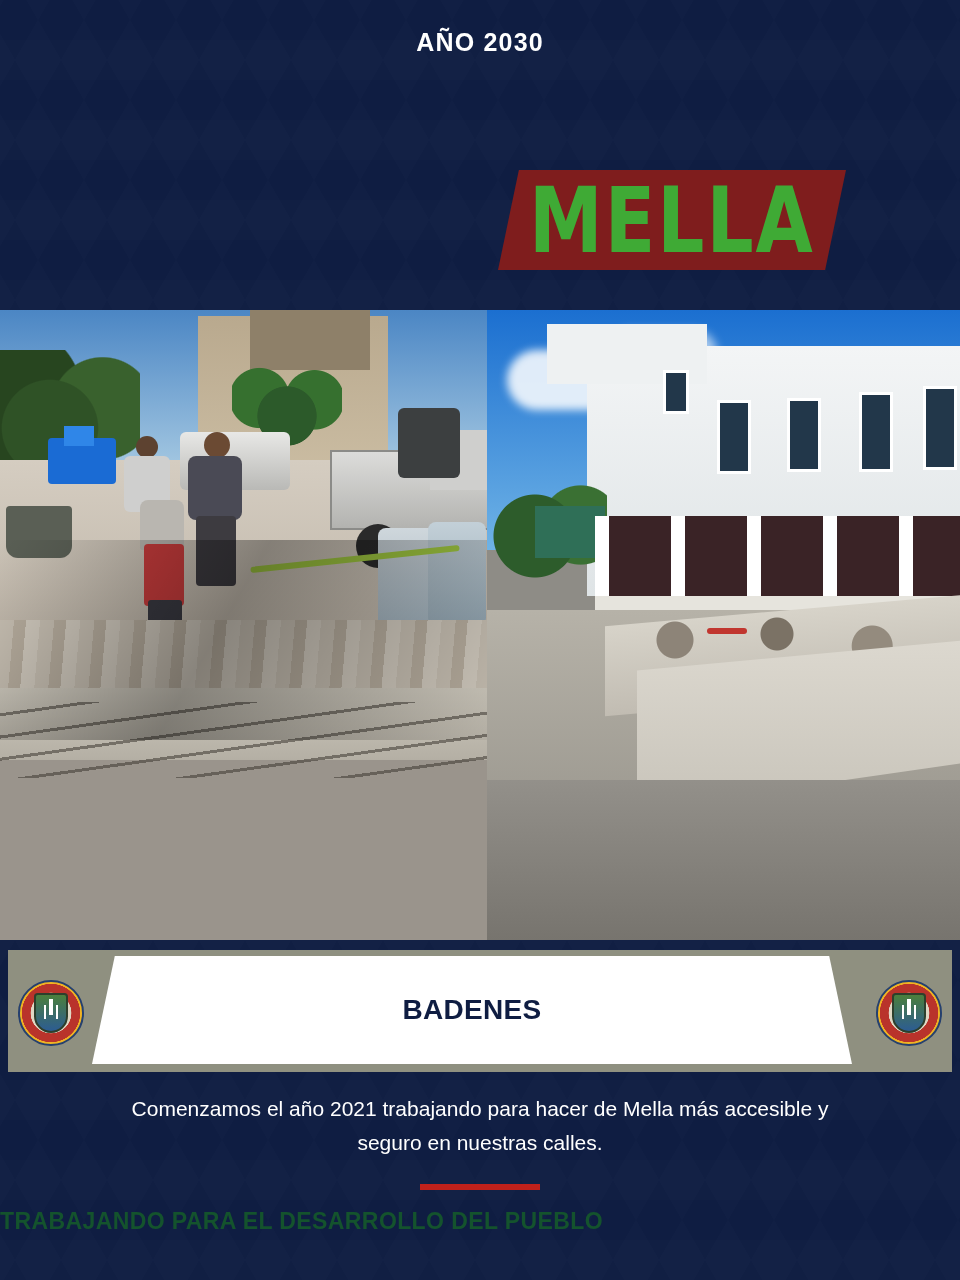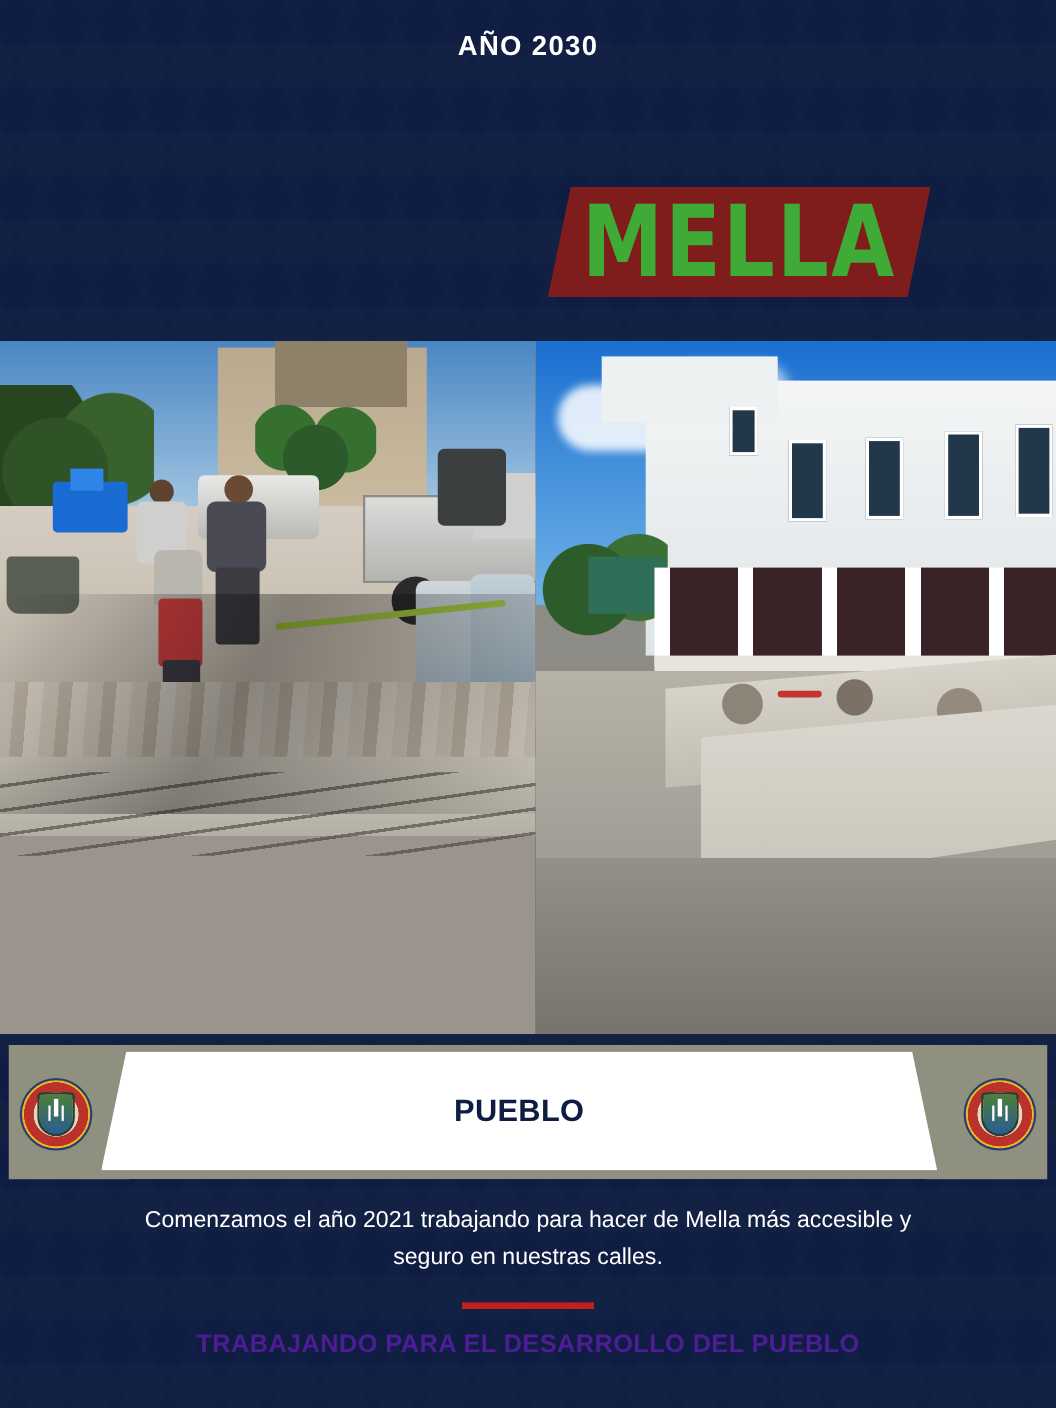--- a/index.html
+++ b/index.html
@@ -239,22 +239,22 @@
   .seal-right { right:18px; }
 
   .sub-text {
     position:absolute; left:120px; top:152px; width:720px;
     text-align:center; color:#ffffff; font-size:21px; line-height:1.6;
   }
   .red-rule {
     position:absolute; left:420px; top:244px; width:120px; height:6px; background:#c0211b;
   }
   .footer-text {
-    position:absolute; left:0; top:268px; width:960px; text-align:center;
-    color:#4c1d95; font-size:23px; font-weight:bold; letter-spacing:.4px;
+    position:absolute; left:0; top:268px; width:960px; 
+    color:#14532d; font-size:23px; font-weight:bold; letter-spacing:.4px;
   }
 
   
   .wedge-l { position:absolute; left:8px; top:10px; width:110px; height:122px; background:#8f9080; }
   .wedge-r { position:absolute; right:8px; top:10px; width:110px; height:122px; background:#8f9080; }
 </style>
 </head>
 <body>
 
 <div class="poster">
@@ -347,21 +347,21 @@
 
     <div class="seal seal-left">
       <div class="seal-inner"></div>
     </div>
     <div class="seal seal-right">
       <div class="seal-inner"></div>
     </div>
 
     <div class="white-band">
       <div class="title">
-        <div>PUEBLO</div>
+        <div>BADENES</div>
       </div>
     </div>
 
     <div class="sub-text">Comenzamos el año 2021 trabajando para hacer de Mella más accesible y seguro en nuestras calles.</div>
     <div class="red-rule"></div>
     <div class="footer-text">TRABAJANDO PARA EL DESARROLLO DEL PUEBLO</div>
   </div>
 </div>
 
 </body></html>

